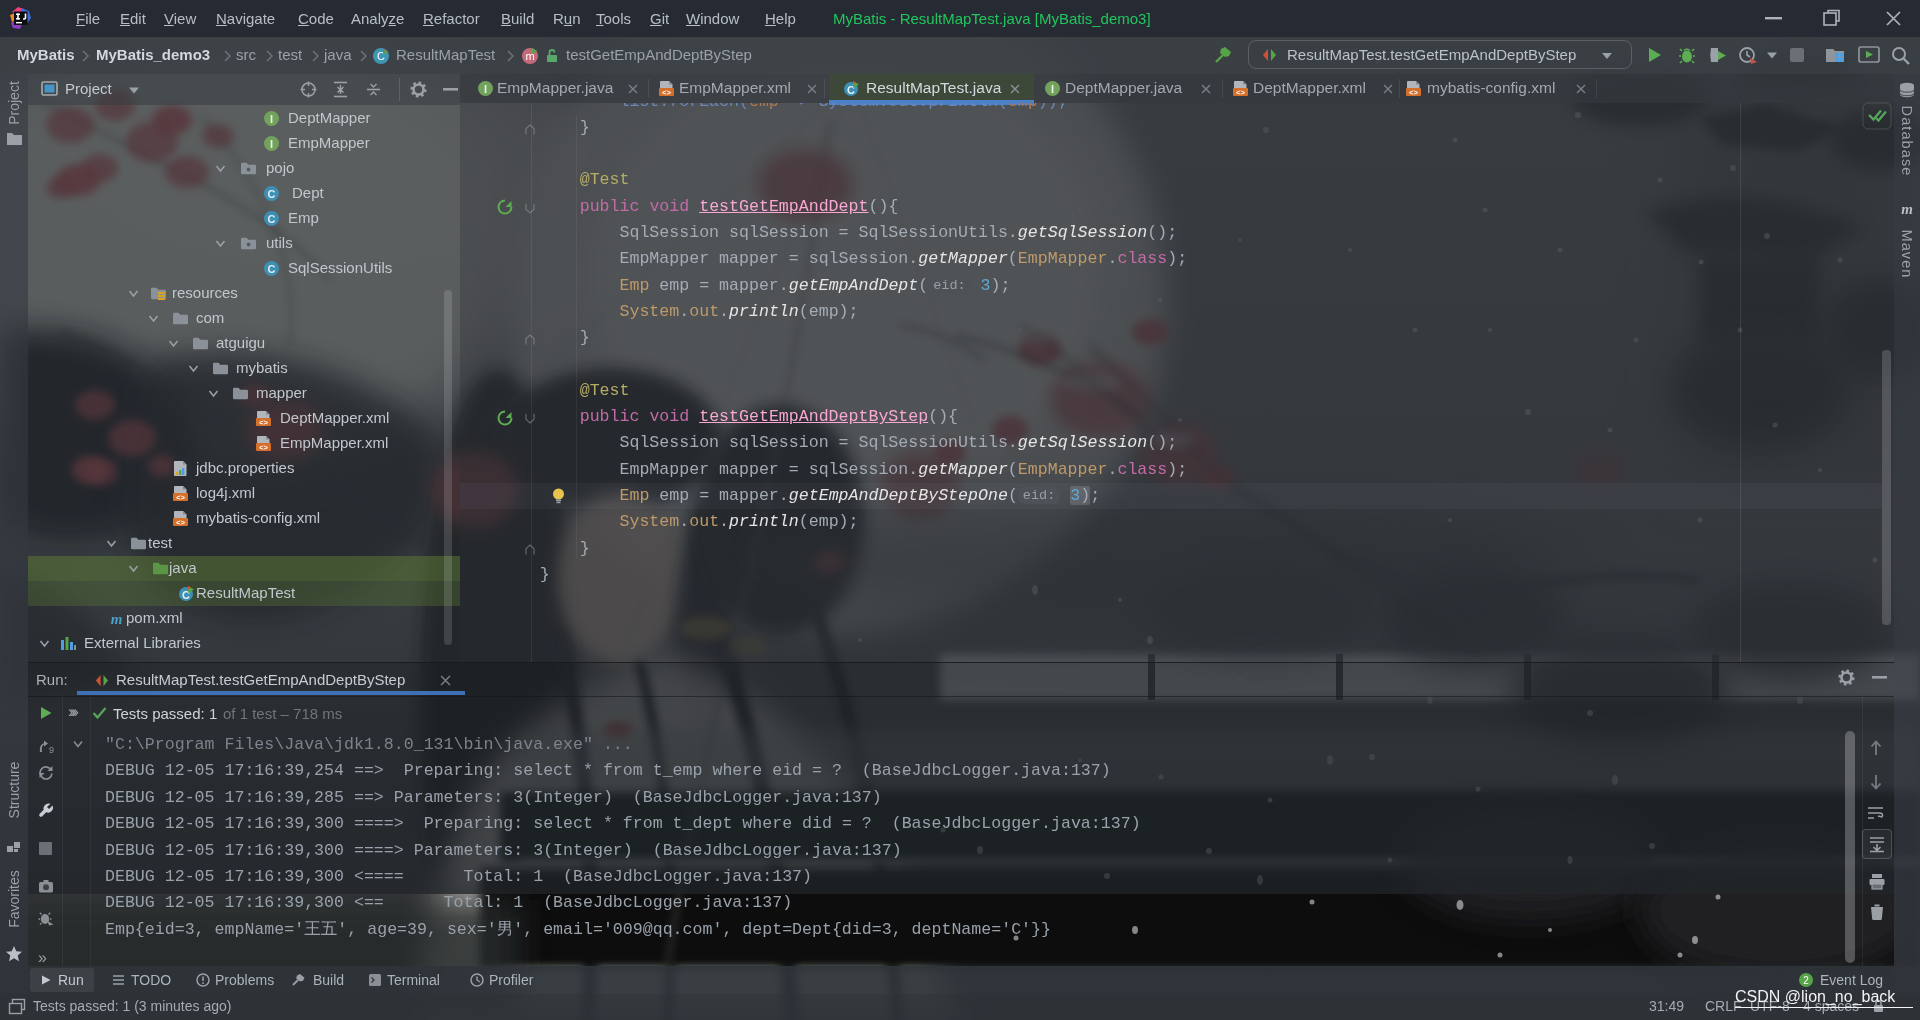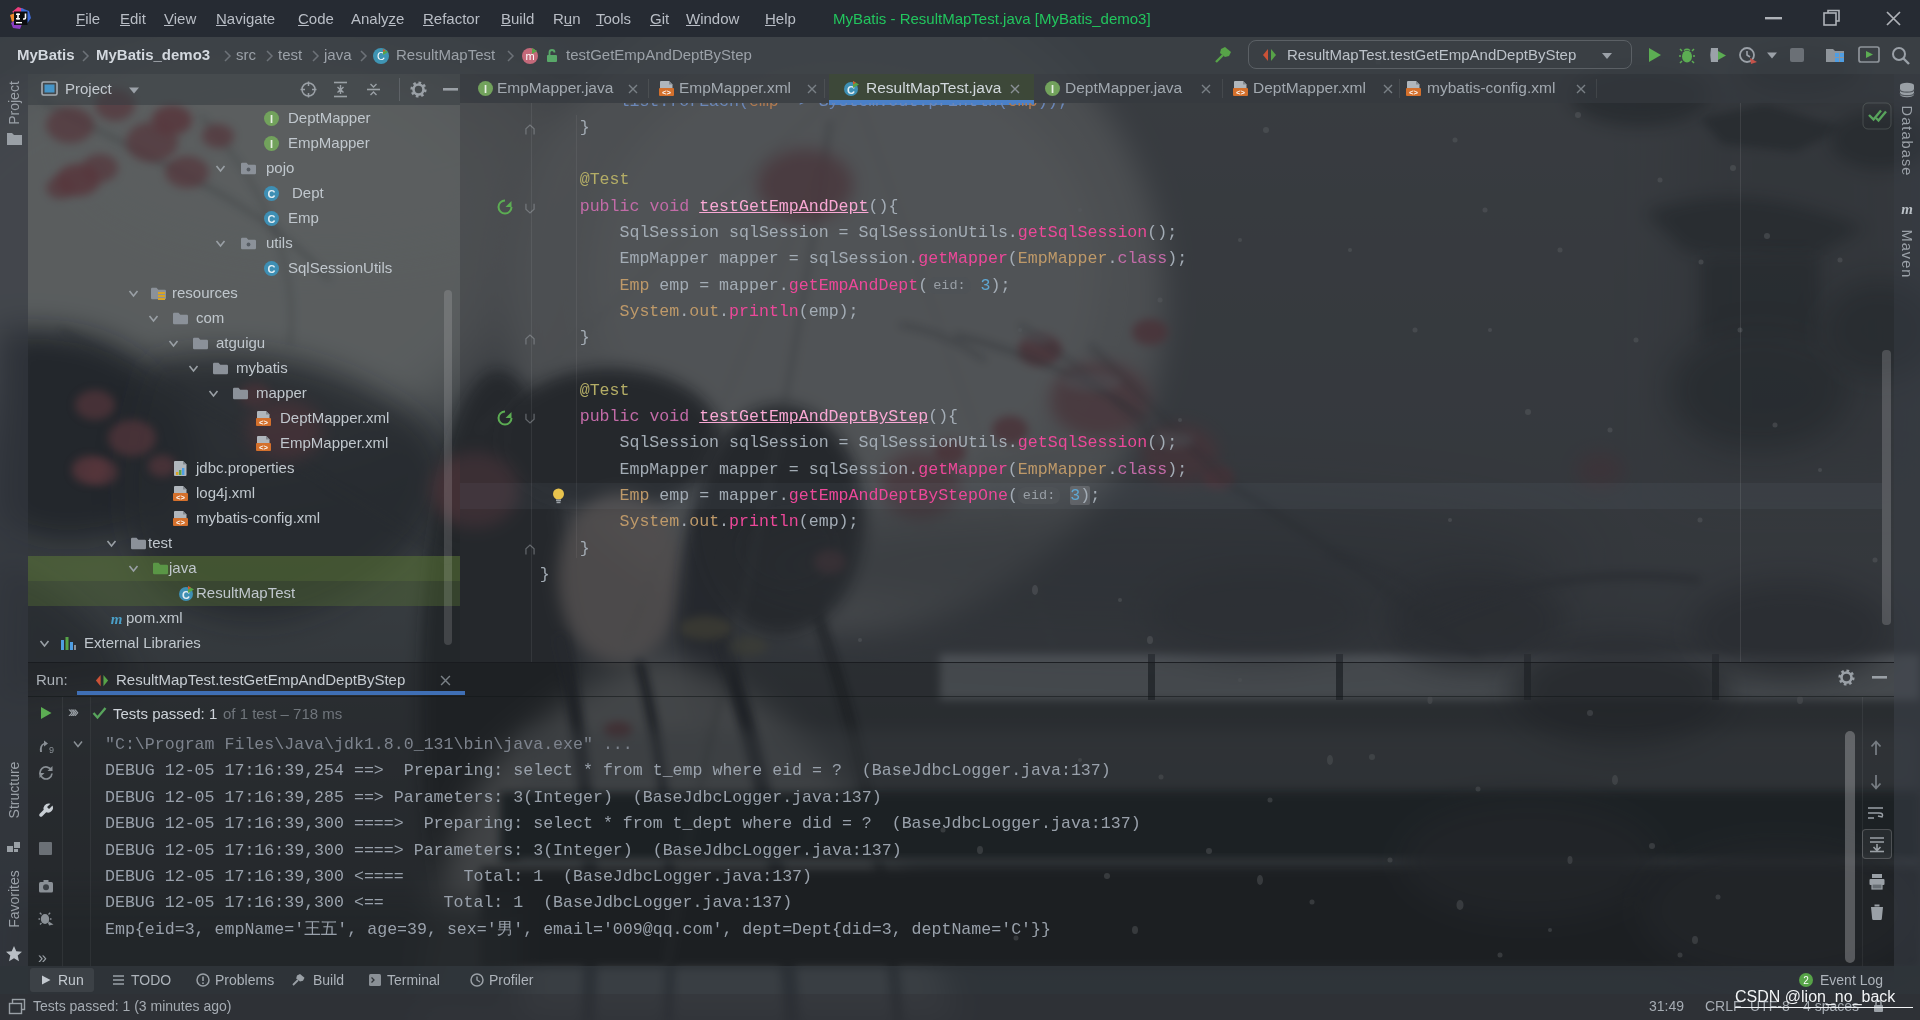--- a/index.html
+++ b/index.html
@@ -8,31 +8,31 @@
   .abs { position:absolute; }
   svg { display:block; }
   
   #titlebar { left:0; top:0; width:1920px; height:37px; background:#262b33; color:#b9bec6; font-size:15px; }
   #titlebar .mi { position:absolute; top:10px;margin-left:36px; }
   #navbar { left:0; top:37px; width:1920px; height:37px; background:rgba(56,61,67,0.96); color:#9ba1a8; font-size:15px; }
   #leftbar { left:0; top:74px; width:28px; height:920px; background:rgba(49,54,60,0.88); }
   #projpanel { left:28px; top:74px; width:432px; height:588px; background:rgba(42,47,52,0.68); }
   #editor { left:460px; top:74px; width:1434px; height:588px; background:rgba(42,46,51,0.78); }
   #rightbar { left:1894px; top:74px; width:26px; height:920px; background:rgba(49,54,60,0.88); }
-  #runpanel { left:28px; top:662px; width:1866px; height:304px; background:rgba(33,37,41,0.78); border-top:1px solid rgba(25,28,31,0.9); }
+  #runpanel { left:28px; top:662px; width:1866px; height:232px; background:rgba(33,37,41,0.78); border-top:1px solid rgba(25,28,31,0.9); }
   #bottombar { left:0; top:966px; width:1920px; height:28px; background:rgba(47,52,57,0.92); color:#adb3ba; font-size:14px; }
   #statusbar { left:0; top:994px; width:1920px; height:26px; background:rgba(46,50,55,0.95); color:#a6acb3; font-size:14px; }
   .vlabel { color:#9ba1a8; font-size:14px; transform:rotate(-90deg); transform-origin:center; white-space:nowrap; }
   .vlabelR { color:#9ba1a8; font-size:14.5px; letter-spacing:1.1px; transform:rotate(90deg); transform-origin:center; white-space:nowrap; }
   
   .trow { position:absolute; height:25px; display:flex; align-items:center; color:#c0c7cd; font-size:15px; white-space:nowrap; }
   
   #code { left:500px; top:88px; font-family:"Liberation Mono", monospace; font-size:16.6px; line-height:26.3px; color:#a3acb5; }
   #gutter { left:460px; top:88px; width:30px; font-family:"Liberation Mono", monospace; font-size:16.6px; line-height:26.3px; color:#596067; text-align:right; }
-  .k { color:#c36ba8; } .y { color:#f9a8d4;text-decoration:underline; } .cl { color:#be9969; } .fn { color:#ec4899; }
+  .k { color:#c36ba8; } .y { color:#f9a8d4;text-decoration:underline; } .cl { color:#be9969; } .fn { color:#e5e5e5;font-style:italic; }
   .nu { color:#5fa8d4; } .an { color:#b4ad66; } .se { color:#6b87b8; } .or { color:#b07a50; }
   .pill { display:inline-block; background:#4e5256; color:#999fa6; border-radius:7px; font-size:13.5px; line-height:17px; padding:0 5px; vertical-align:1px; }
   .ttx { top:5px; color:#a2a9b0; font-size:15.5px; }
   
   #console { left:77px; top:69px; font-family:"Liberation Mono", monospace; font-size:16.6px; line-height:26.4px; color:#99a1ab; }
   .dim { color:#7d838d; }
 </style>
 </head>
 <body>
 

